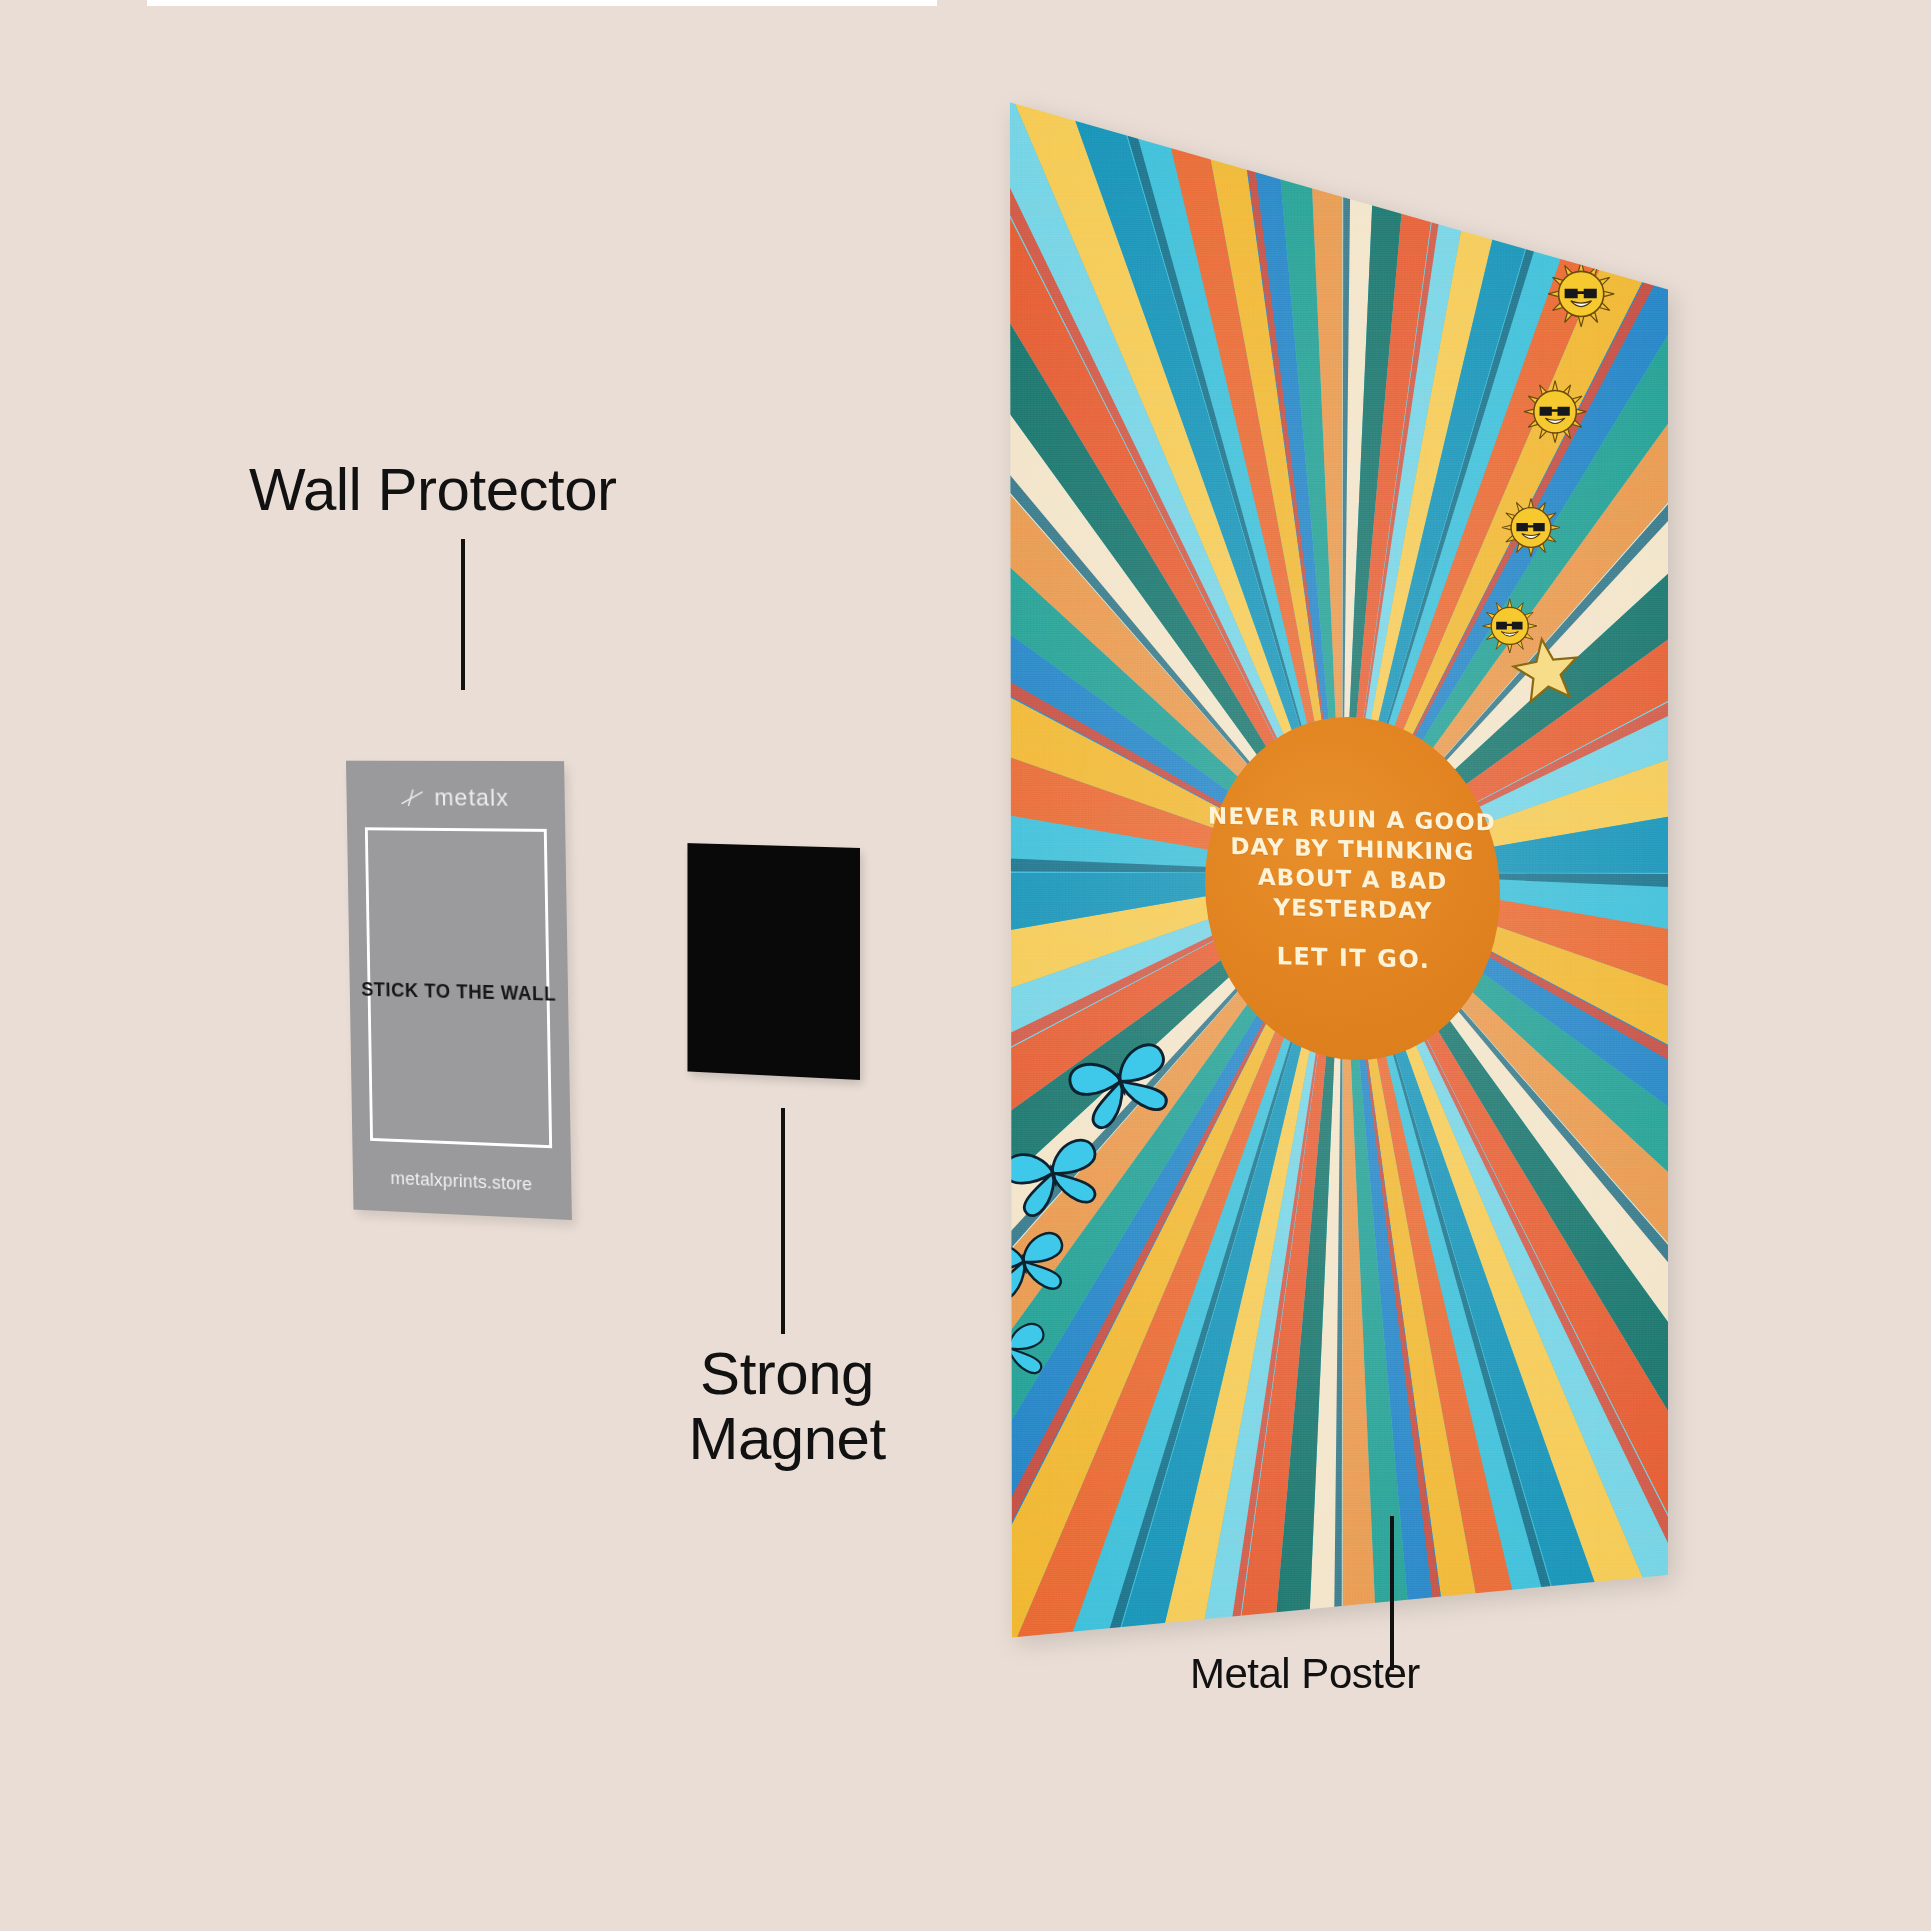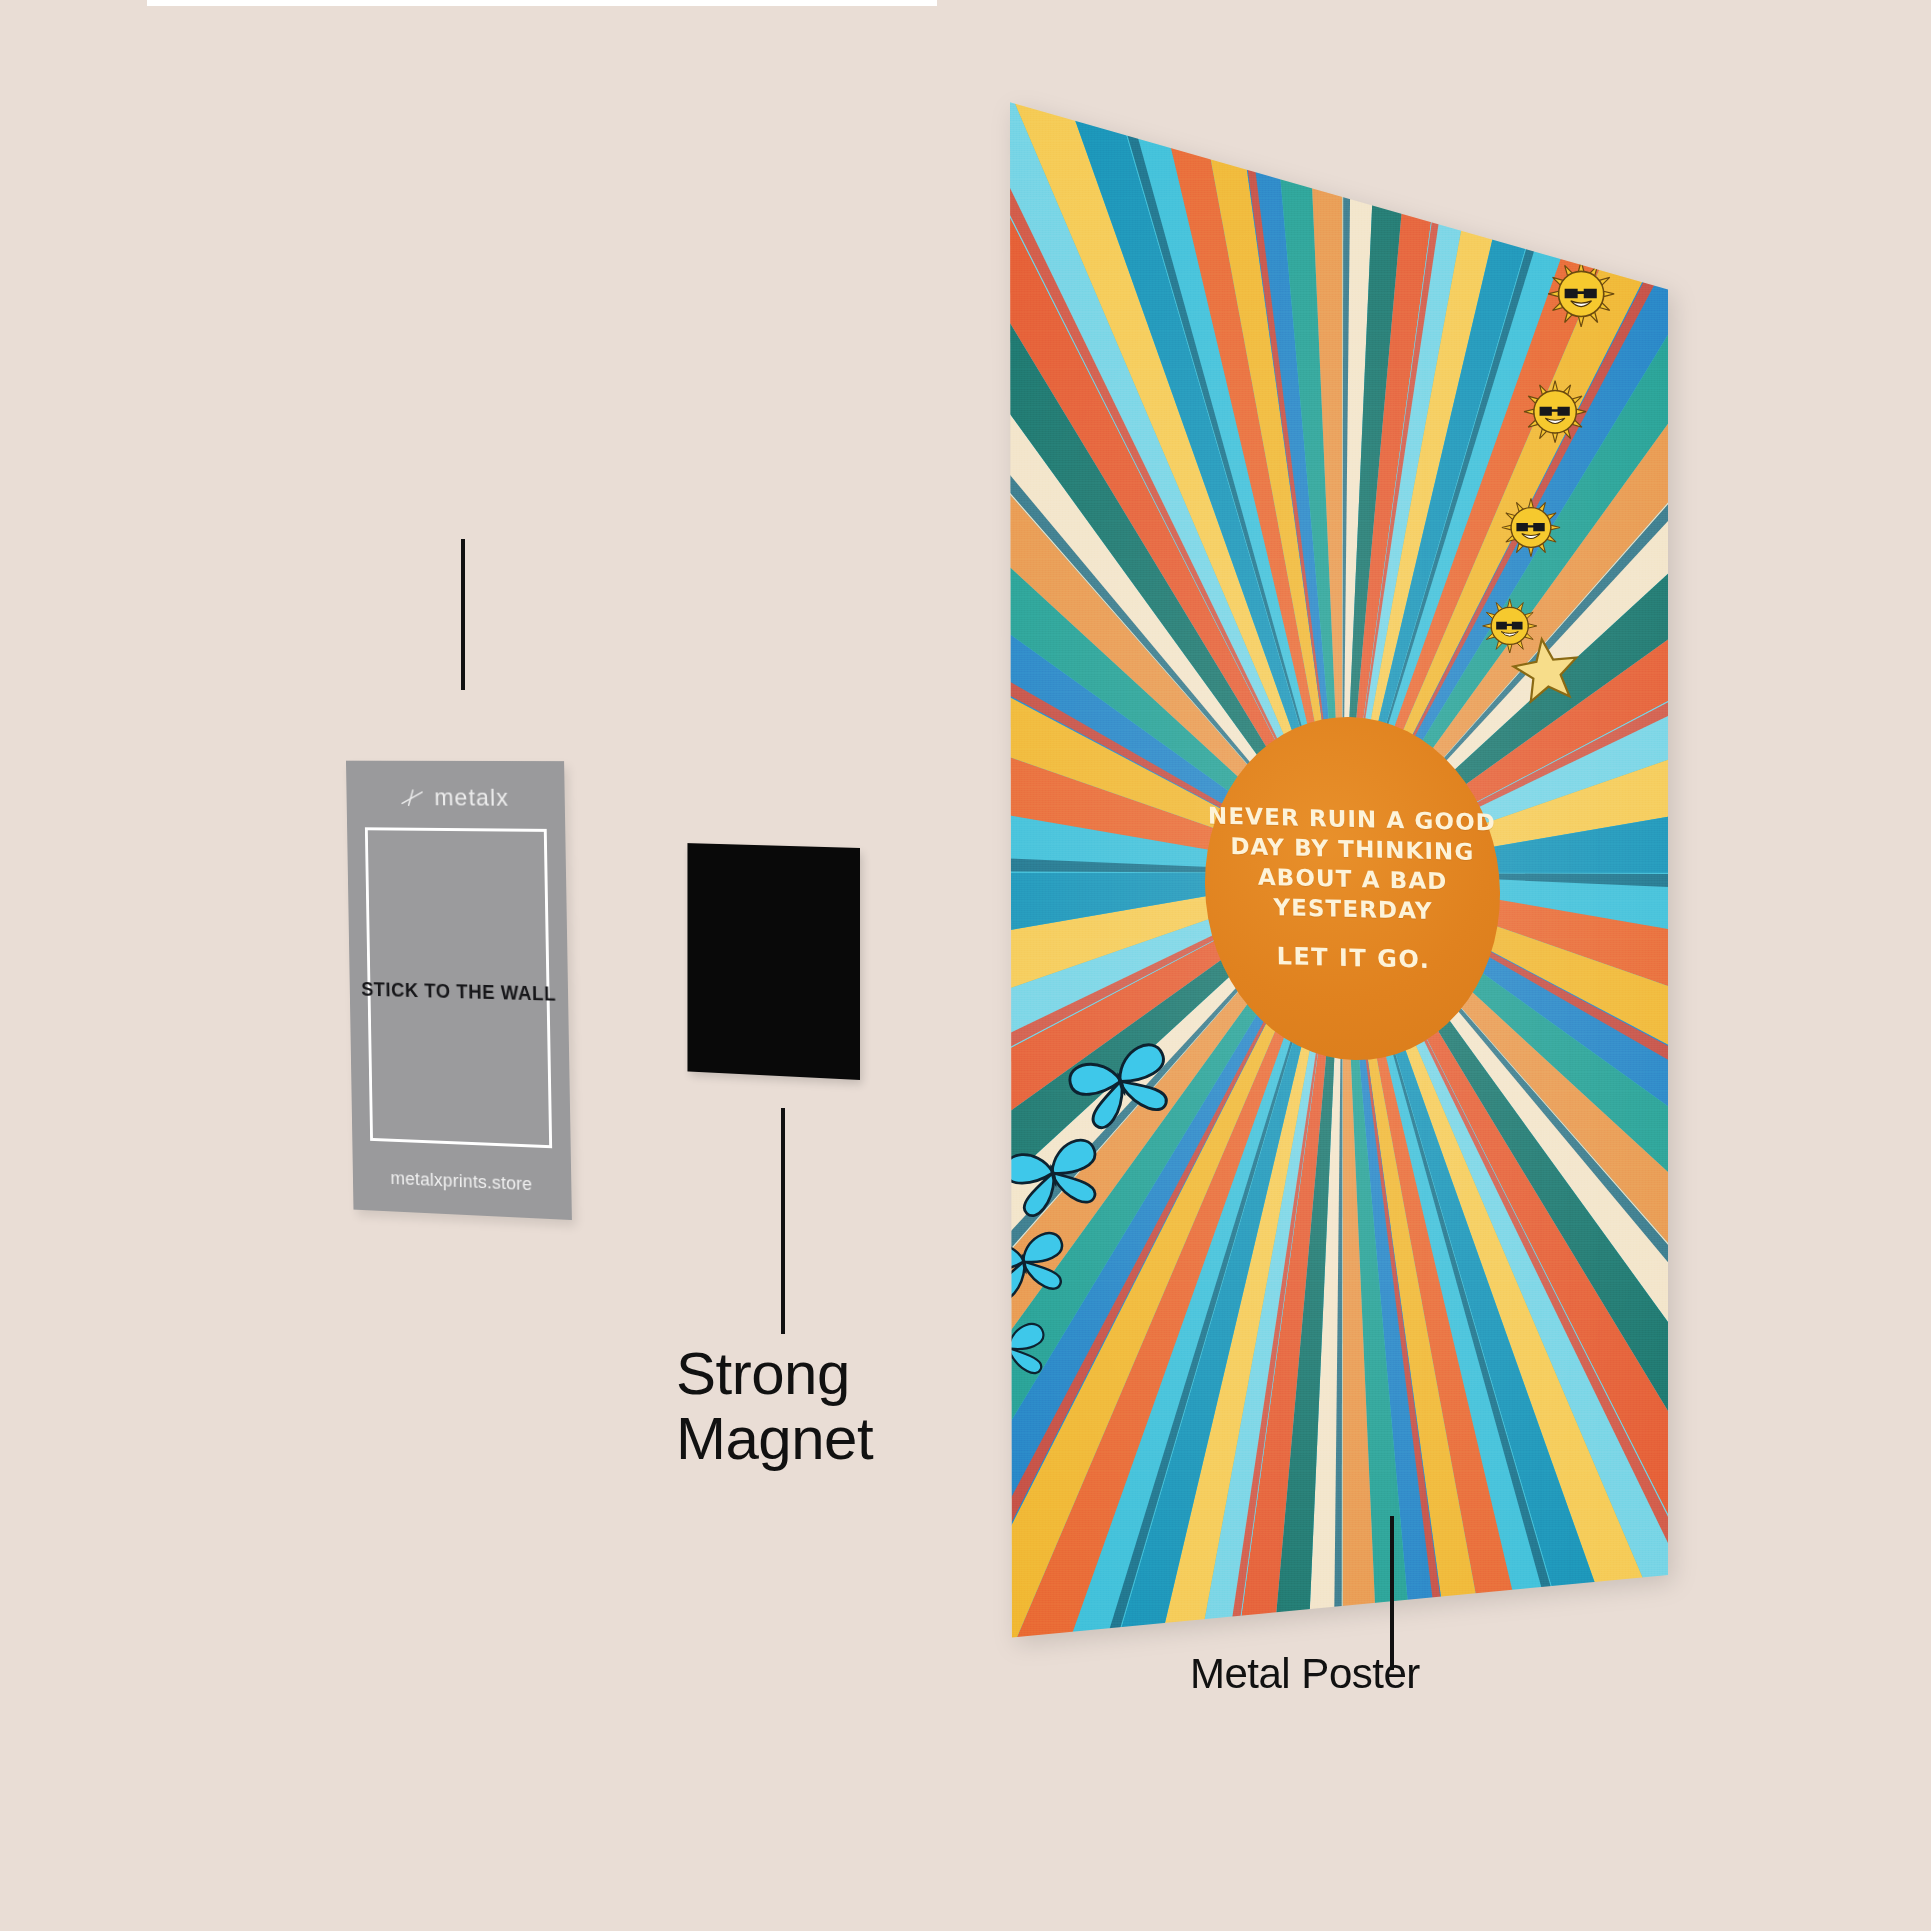--- a/index.html
+++ b/index.html
@@ -25,21 +25,21 @@
     color:#111111;
     font-weight:400;
     letter-spacing:-0.5px;
     white-space:pre-line;
     line-height:1.08;
   }
   #label-wall-protector{
     left:249px; top:458px; font-size:60px;
   }
   #label-strong-magnet{
-    left:676px; top:1342px; font-size:60px; width:222px;
+    left:676px; top:1342px; font-size:60px; text-align:center; width:222px;
   }
   #label-metal-poster{
     left:1190px; top:1651px; font-size:42px;
   }
   .leader{
     position:absolute; width:3.9px; background:#111111;
   }
   #leader-wall{ left:461px; top:539px; height:151px; }
   #leader-magnet{ left:781px; top:1108px; height:226px; }
   #leader-poster{ left:1390px; top:1516px; height:154px; }
@@ -154,20 +154,21 @@
     font-weight:700; font-size:24px; letter-spacing:1.5px;
   }
 </style>
 </head>
 <body>
 
 <div id="stage">
 
   <div class="top-strip"></div>
 
+  <div id="label-wall-protector" class="callout-label">Wall Protector</div>
   <div id="leader-wall" class="leader"></div>
 
   <div id="wall-protector">
     <div id="wp-logo">
       <span class="mark">
         <svg viewBox="0 0 28 22" fill="none" stroke="#f2f2f2" stroke-width="1.6" stroke-linecap="round">
           <path d="M2 17 L24 5"></path>
           <path d="M9 19 L14 3"></path>
         </svg>
       </span>

